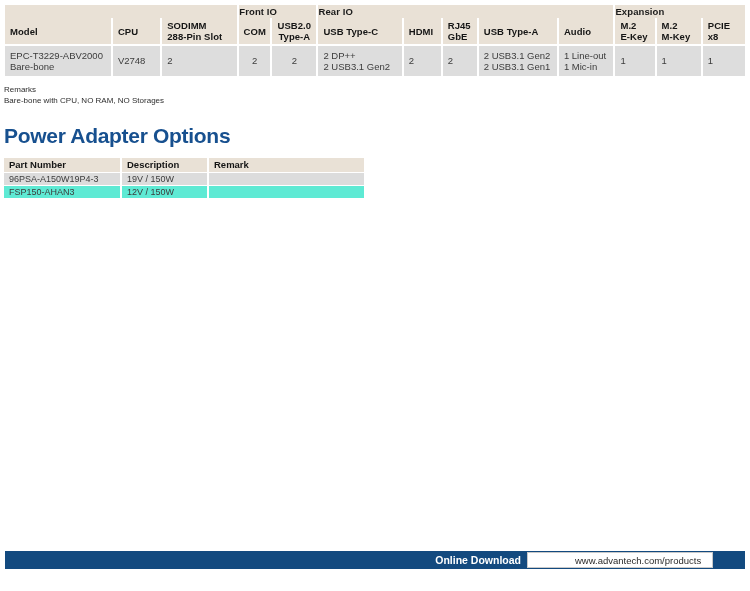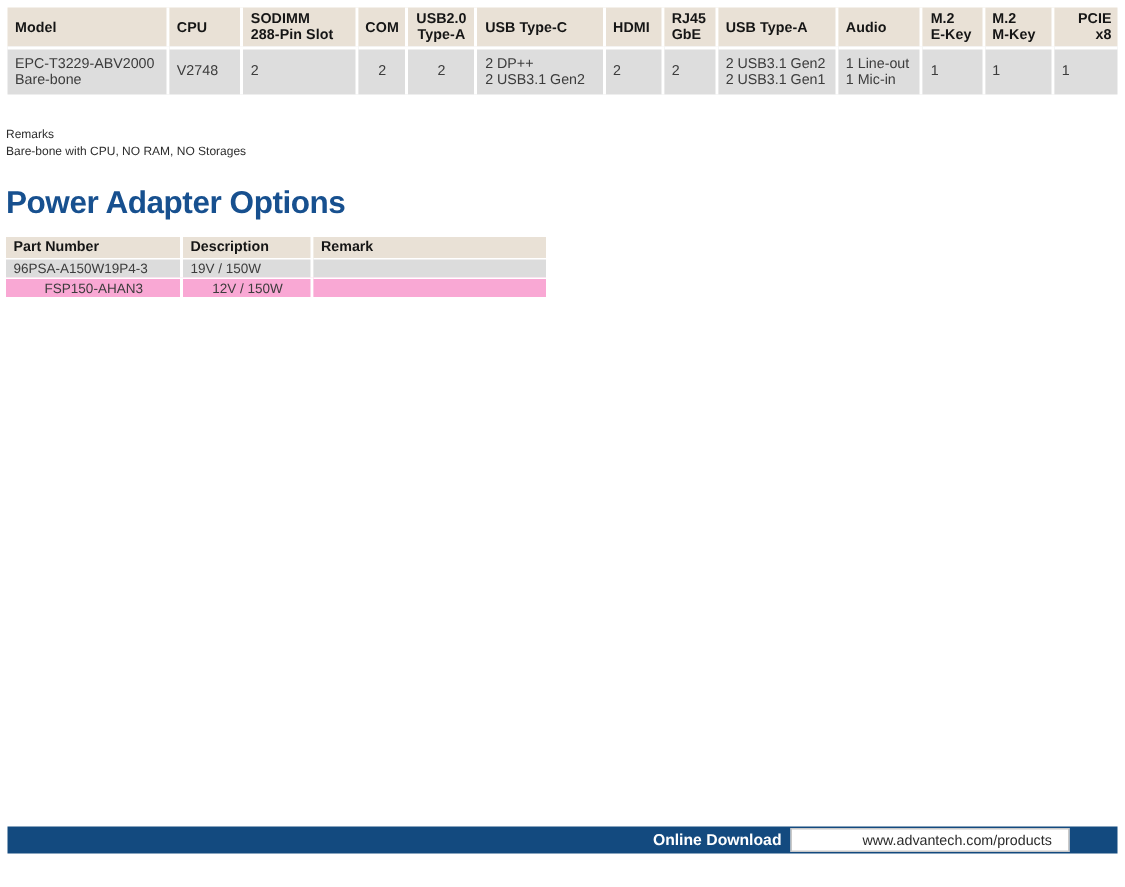--- a/index.html
+++ b/index.html
@@ -62,21 +62,21 @@
     font-size: 9.5px;
     font-weight: bold;
     height: 26px;
     line-height: 11px;
     padding: 0 4px 0 5px !important;
     border-right: 2px solid #ffffff;
     vertical-align: middle;
     letter-spacing: 0.05px;
   }
   .hdr.c { text-align: center; padding: 0 2px !important; }
-  .hdr.last { border-right: none; text-align: right; }
+  .hdr.last { border-right: none; }
 
   
   .cell {
     background: #dddddd;
     color: #3c3c3c;
     font-size: 9.5px;
     line-height: 11.5px;
     height: 30px;
     padding: 0 4px 0 5px !important;
     border-right: 2px solid #ffffff;
@@ -146,21 +146,21 @@
     color: #3c3c3c;
     height: 12px;
     line-height: 12px;
     padding: 0 4px 0 5px !important;
     border-right: 2px solid #ffffff;
     border-top: 1px solid #ffffff;
     white-space: nowrap;
   }
   .pa-cell.last { border-right: none; }
   tr.pa-row-a .pa-cell { background: #dcdcdc; }
-  tr.pa-row-b .pa-cell { background: #f9a8d4; text-align: center; }
+  tr.pa-row-b .pa-cell { background: #5eead4; }
 
   
   .footer-bar {
     position: absolute;
     left: 5px;
     top: 551px;
     width: 740px;
     height: 18px;
     background: #134a7f;
   }
@@ -220,20 +220,26 @@
       <col style="width:83px">
       <col style="width:38px">
       <col style="width:35px">
       <col style="width:78px">
       <col style="width:55px">
       <col style="width:40px">
       <col style="width:45px">
       <col style="width:41px">
     </colgroup>
     <thead>
+      <tr>
+        <th class="grp blank" colspan="3"></th>
+        <th class="grp" colspan="2">Front IO</th>
+        <th class="grp" colspan="5">Rear IO</th>
+        <th class="grp nosep" colspan="3">Expansion</th>
+      </tr>
       <tr>
         <th class="hdr">Model</th>
         <th class="hdr">CPU</th>
         <th class="hdr">
           <span>SODIMM</span><br>
           <span>288-Pin Slot</span>
         </th>
         <th class="hdr c">COM</th>
         <th class="hdr c">
           <span>USB2.0</span><br>

